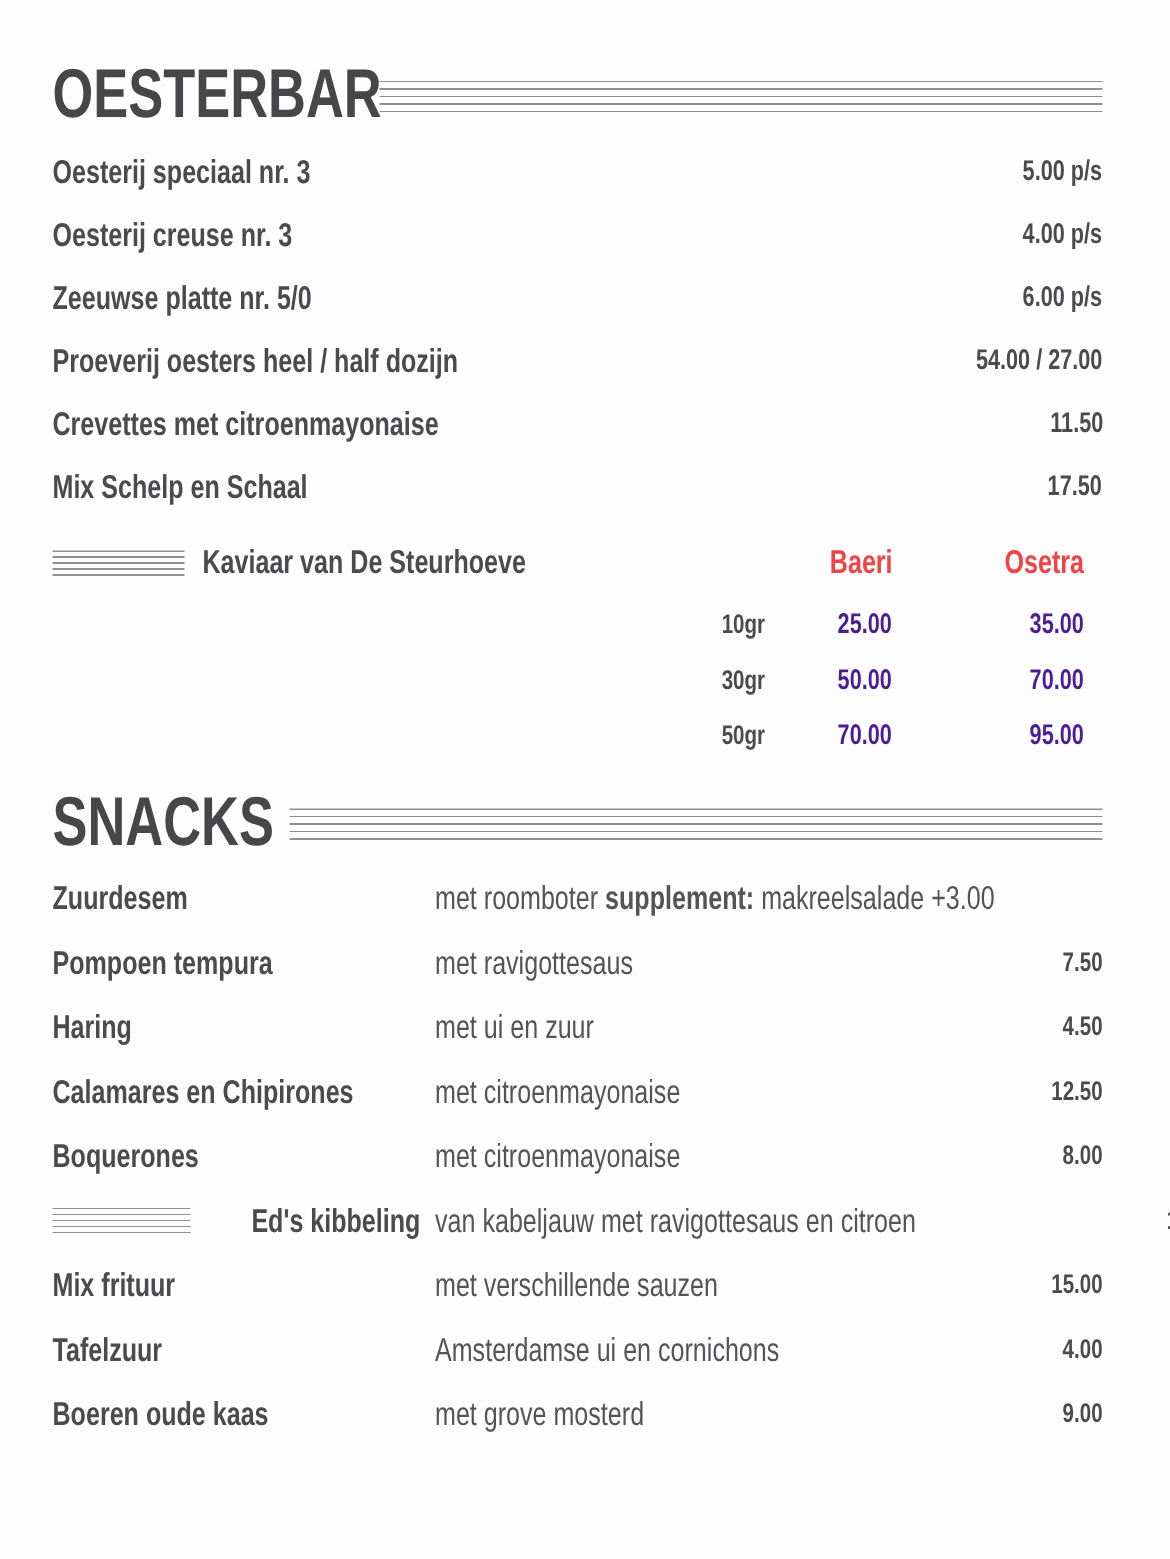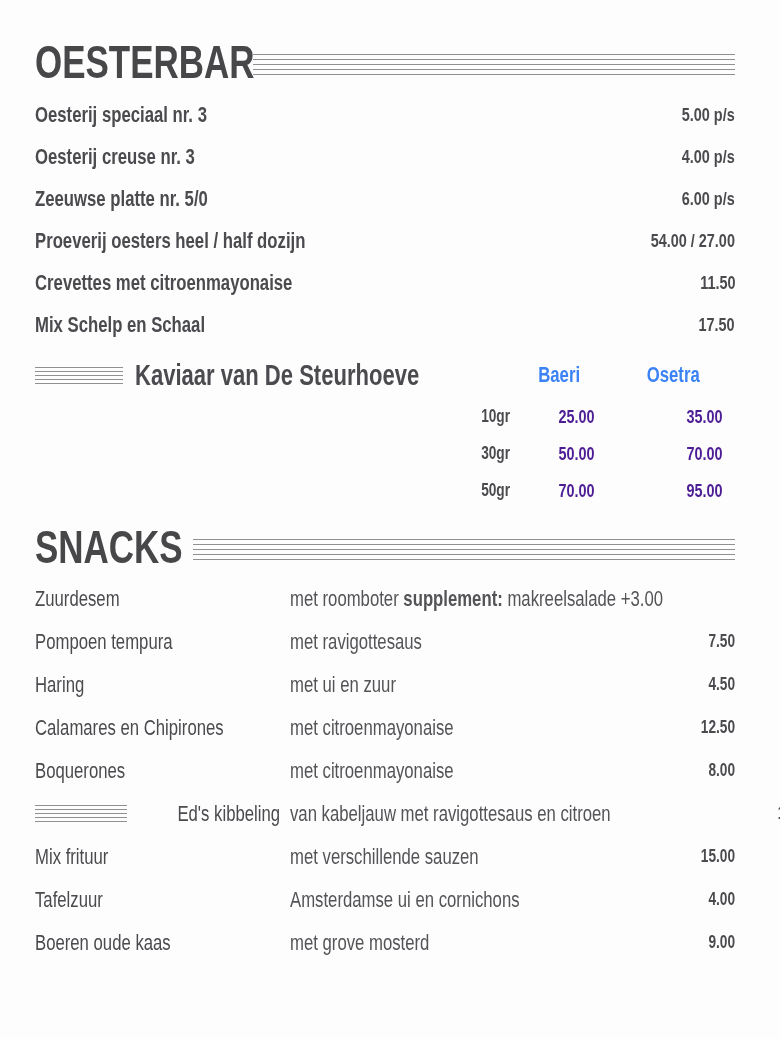--- a/index.html
+++ b/index.html
@@ -52,31 +52,31 @@
   .o-row { display: flex; justify-content: space-between; align-items: center; height: 42px; text-decoration: underline; }
   .o-name  { font-size: 22px; font-weight: 700; color: #4b4b4f; }
   .o-price { font-size: 19px; font-weight: 700; color: #4b4b4f; }
 
   
   .k-grid { display: grid; grid-template-columns: 330px 145px 85px 140px; align-items: center; }
   .k-header { height: 46px; margin-top: 6px; }
   .k-row { height: 37px; }
   .k-title-cell { display: flex; align-items: center; }
   .k-title-lines { width: 88px; flex: 0 0 88px; }
-  .k-title-text { font-size: 29px; font-weight: 700; margin-left: 12px; color: #4b4b4f; text-decoration: underline; }
-  .k-col { text-align: center; font-size: 22px; font-weight: 700; color: #3b82f6; }
+  .k-title-text { font-size: 22px; font-weight: 700; margin-left: 12px; color: #4b4b4f; text-decoration: underline; }
+  .k-col { text-align: right; font-size: 22px; font-weight: 700; color: #ef4444; }
   .k-col-osetra { padding-right: 12px; padding-left: 12px; }
   .k-weight { text-align: right; font-size: 18px; font-weight: 700; color: #4b4b4f; }
   .k-price  { text-align: right; font-size: 19px; font-weight: 700; color: #4c1d95; }
   .k-price-osetra { padding-right: 12px; }
 
   
   .snacks-header { margin-top: 12px; margin-bottom: 4px; }
   .s-row { display: grid; grid-template-columns: 255px 1fr 100px; align-items: center; height: 43px; }
-  .s-name { font-size: 22px; font-weight: 400; color: #4b4b4f; }
+  .s-name { font-size: 22px; font-weight: 700; color: #4b4b4f; }
   .s-name-deco { display: flex; align-items: center; justify-content: space-between; padding-right: 10px; }
   .s-deco-lines { width: 92px; flex: 0 0 92px; }
   .s-desc { font-size: 22px; font-weight: 400; color: #545458; }
   .s-desc .b { font-weight: 700; }
   .s-price { text-align: right; font-size: 18px; font-weight: 700; color: #4b4b4f; }
 </style>
 </head>
 <body>
 
 <div class="page">

